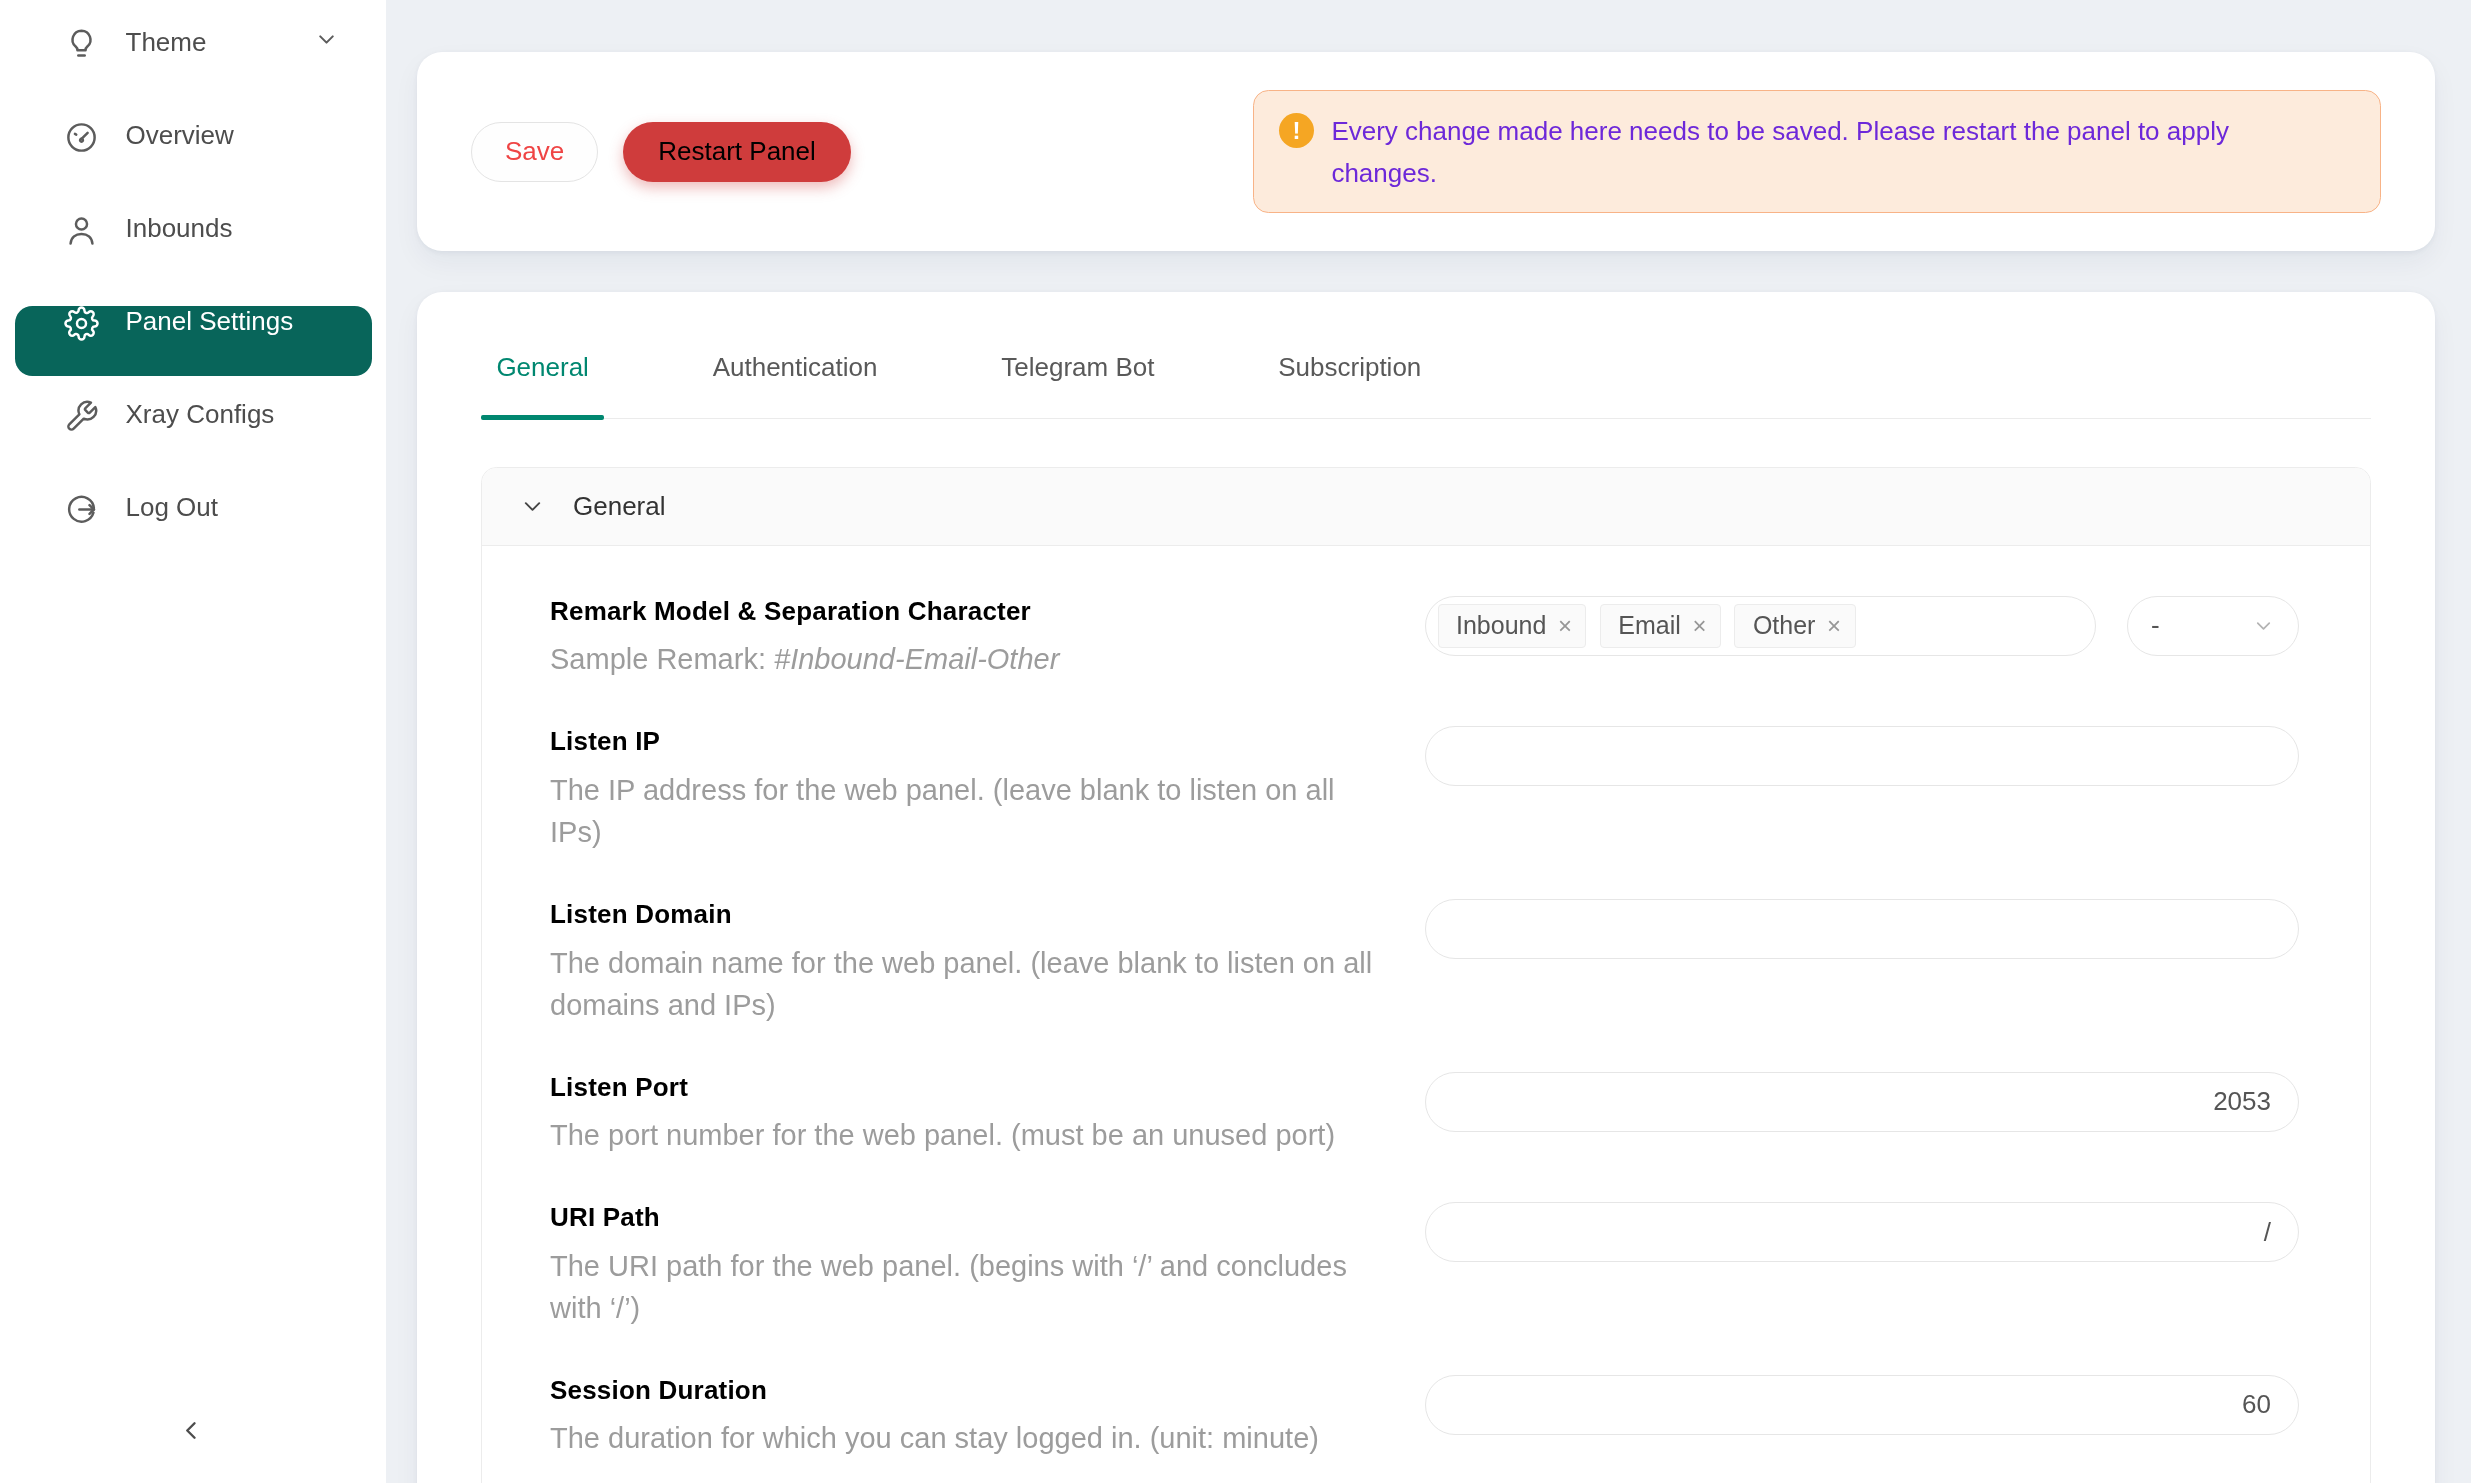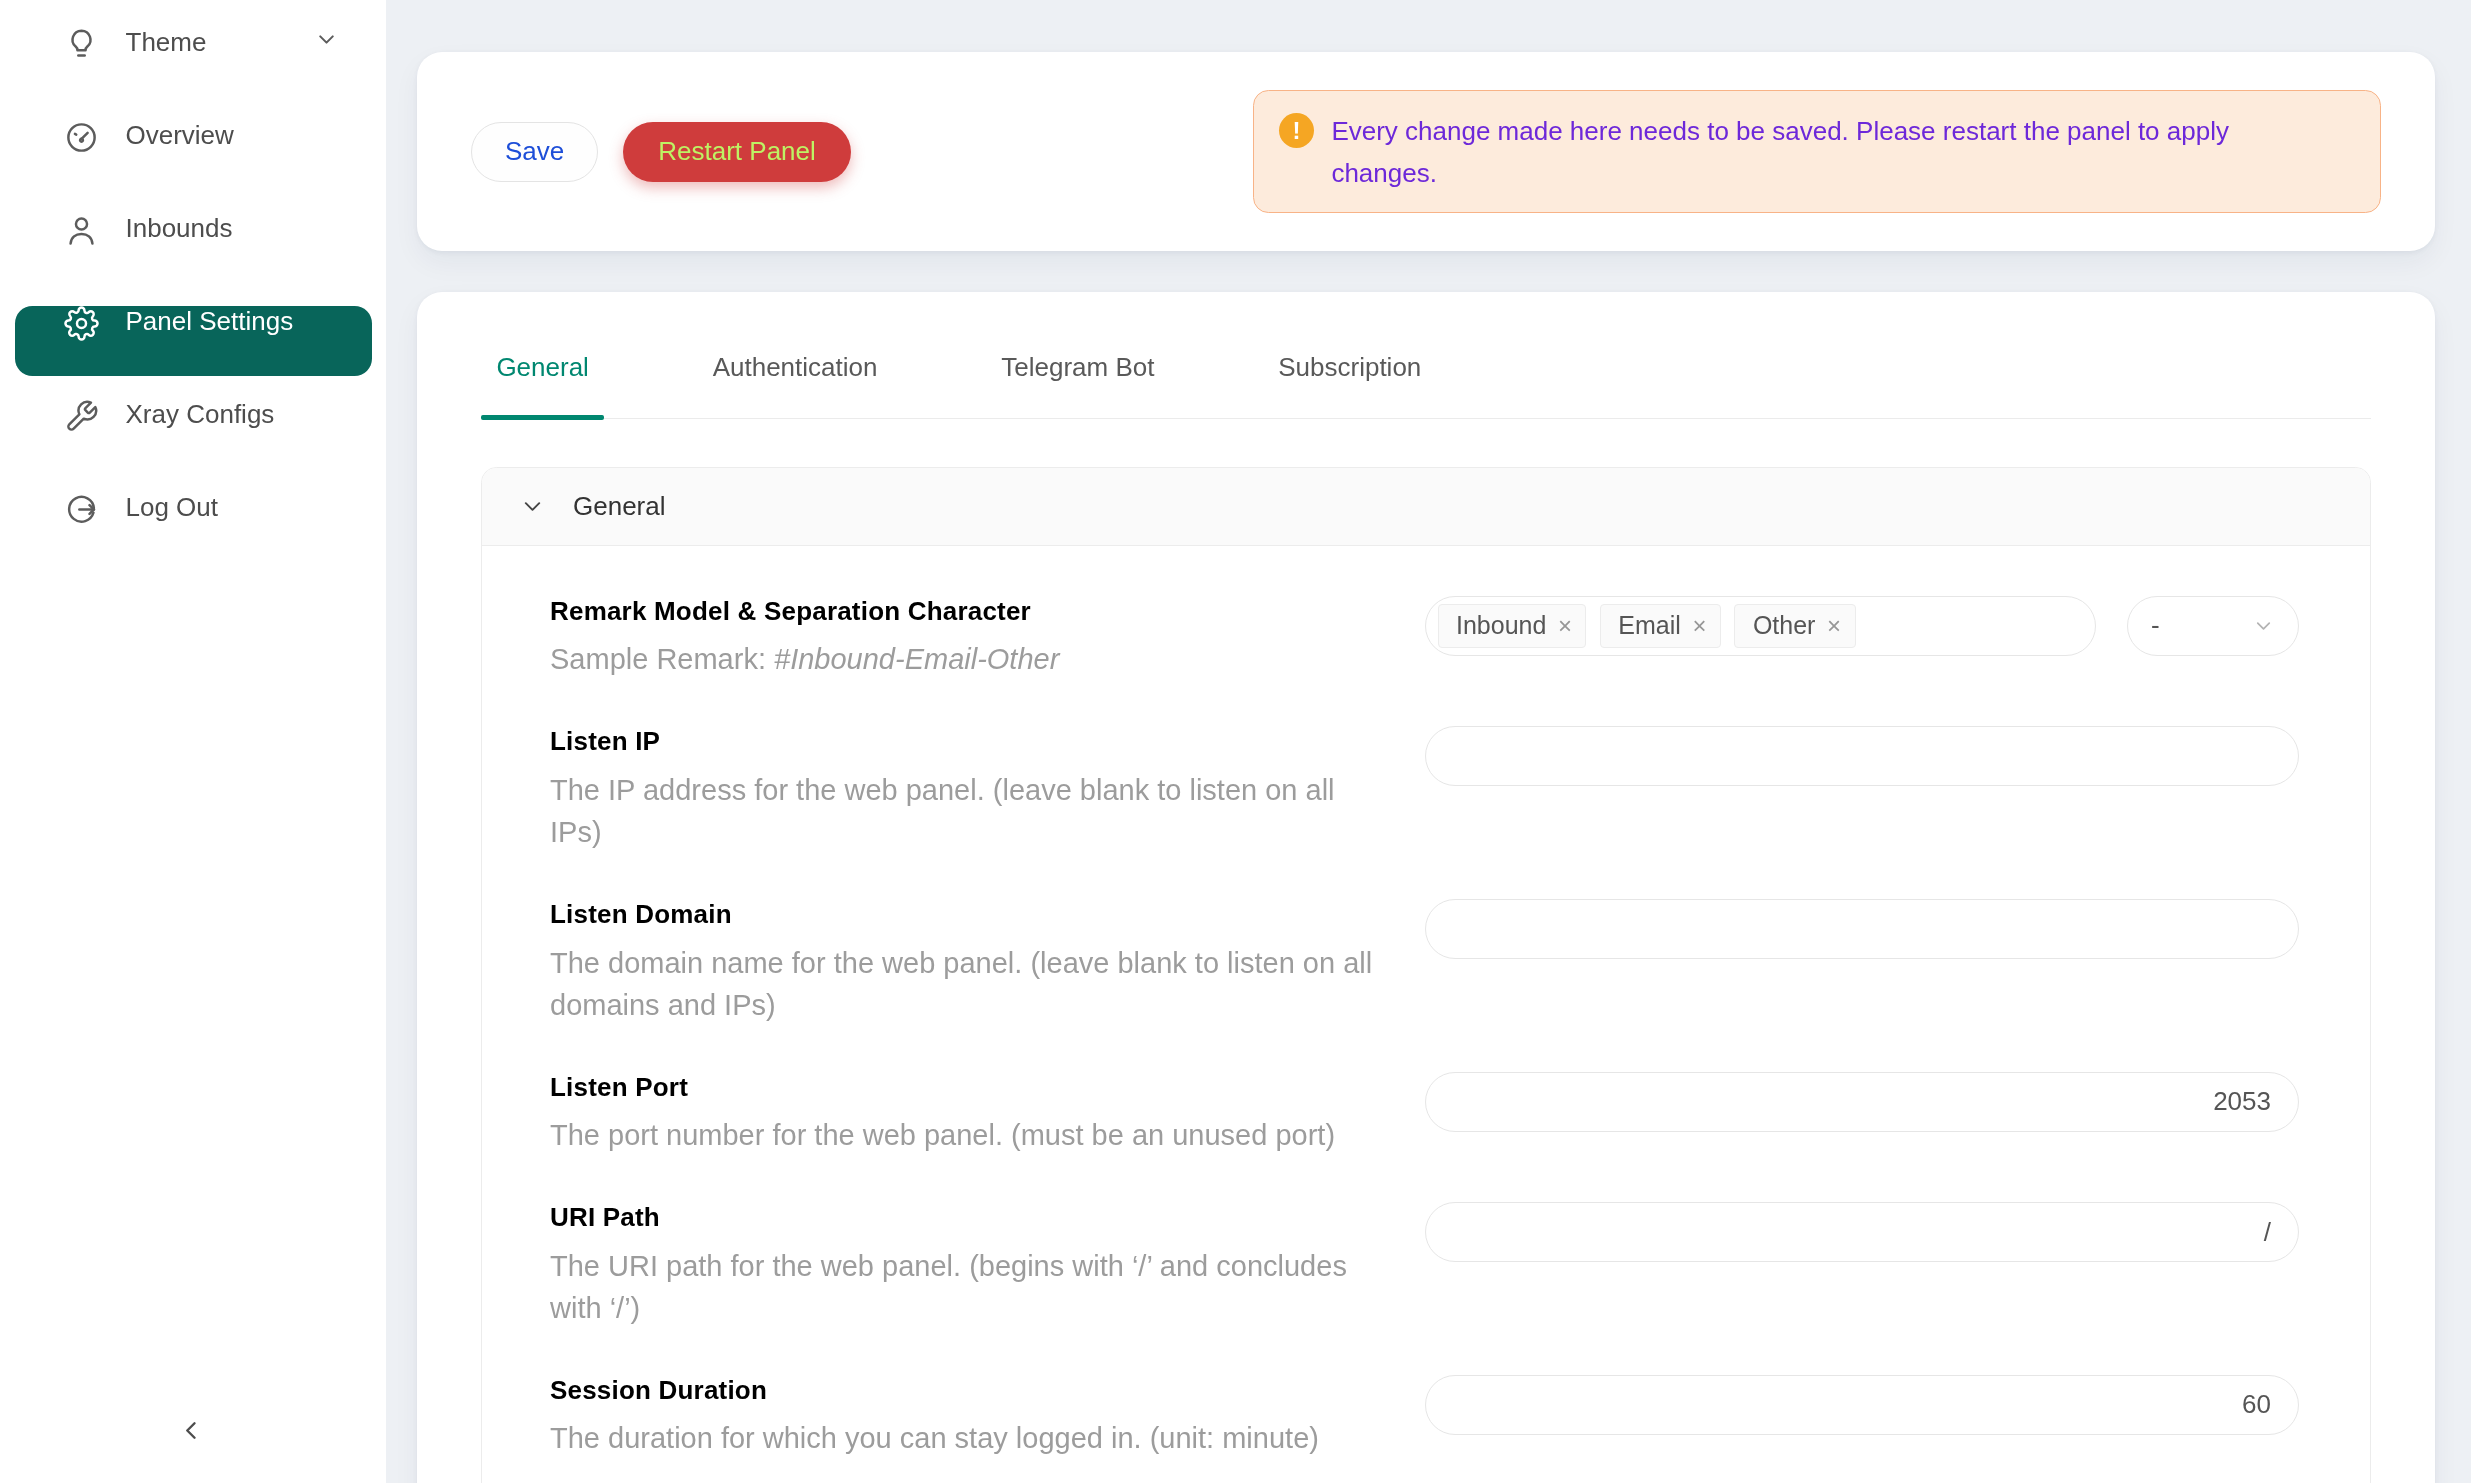--- a/index.html
+++ b/index.html
@@ -23,23 +23,23 @@
   .sidebar-collapse svg { width:29px; height:29px; }
 
   
   .main { flex:1; padding:52px 37px 0 31px; display:flex; flex-direction:column; min-width:0; }
   .card { background:#ffffff; border-radius:25px;
           box-shadow:0 1.9px 5.8px rgba(20,40,70,.05), 0 11.6px 27px rgba(20,40,70,.05); }
   .card-top { height:199px; display:flex; align-items:center; padding:0 54px; flex-shrink:0; }
 
   button { font-family:inherit; cursor:pointer; }
   .btn-save { height:60px; padding:0 33px; border-radius:31px; border:1.9px solid #e4e4e4;
-              background:#fefefe; color:#1d4ed8; font-size:26px; cursor:not-allowed; }
+              background:#fefefe; color:#ef4444; font-size:26px; cursor:not-allowed; }
   .btn-restart { height:60px; padding:6px 35px; border-radius:31px; border:none; background:#cf3c3c;
-                 color:#bef264; font-size:26px; margin-left:25px;
+                 color:#000000; font-size:26px; margin-left:25px;
                  box-shadow:0 5.8px 13.5px rgba(207,60,60,.35); }
 
   .alert { margin-left:auto; width:1128px; background:#fdebdc; border:1.9px solid #f8b387;
            border-radius:15.4px; padding:18.3px 68px 18.3px 25px; display:flex; gap:17.4px; align-items:flex-start; }
   .alert-icon { width:35px; height:35px; border-radius:50%; background:#f5a623; color:#fff;
                 font-size:24px; font-weight:bold; display:flex; align-items:center; justify-content:center;
                 flex-shrink:0; margin-top:3.9px; }
   .alert-text { font-size:26px; line-height:42px; color:#6d28d9; }
 
   .card-main { margin-top:41px; flex:1; padding:54px 64px 58px; }

